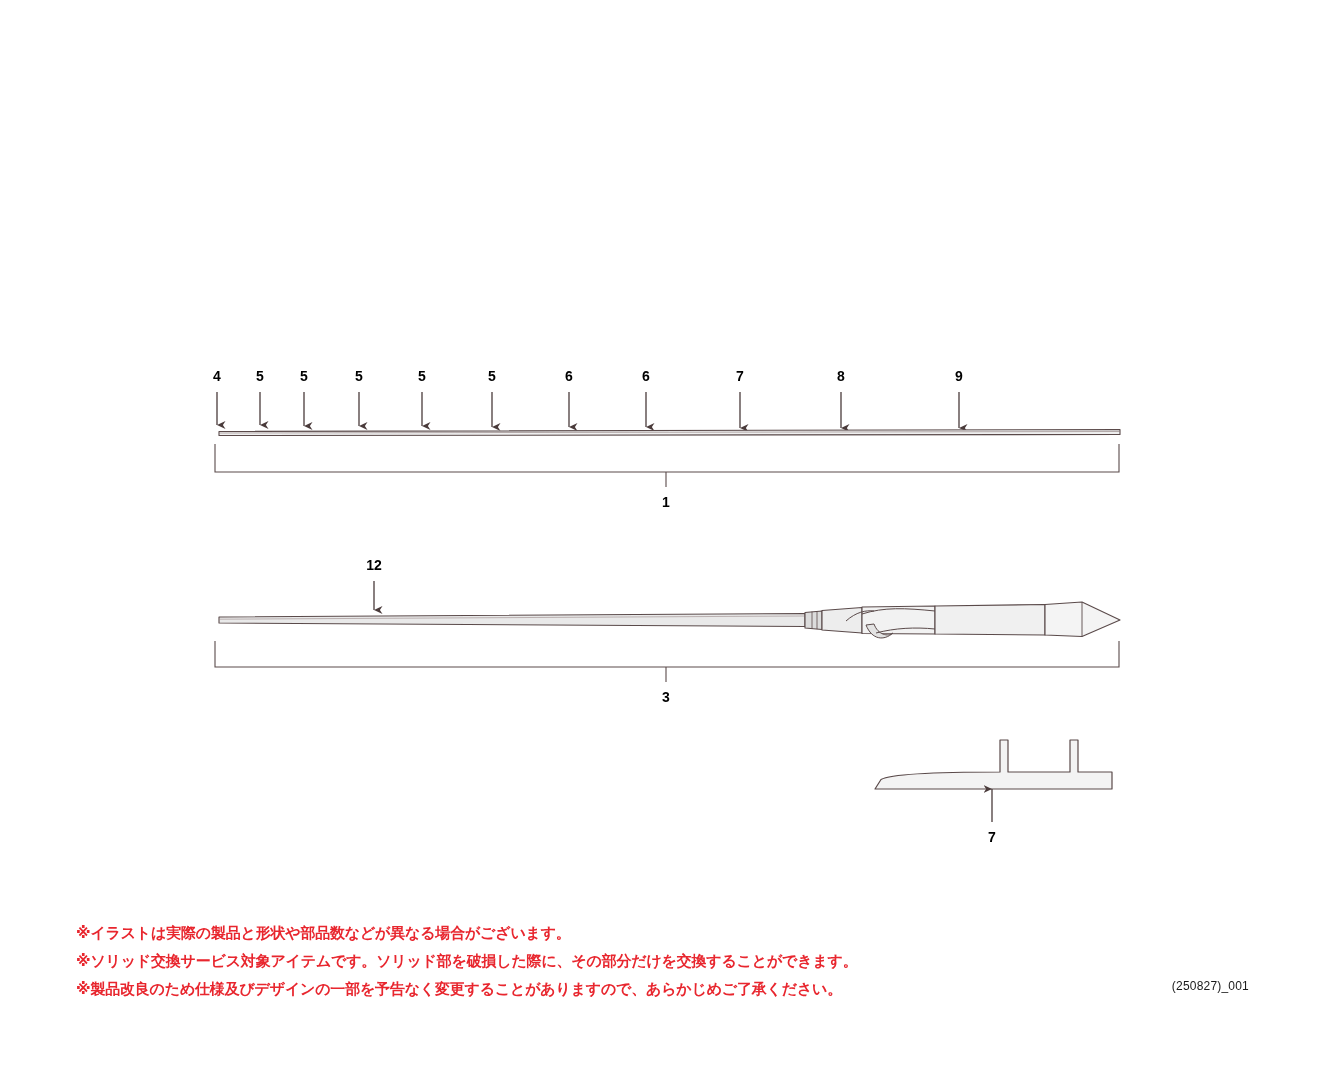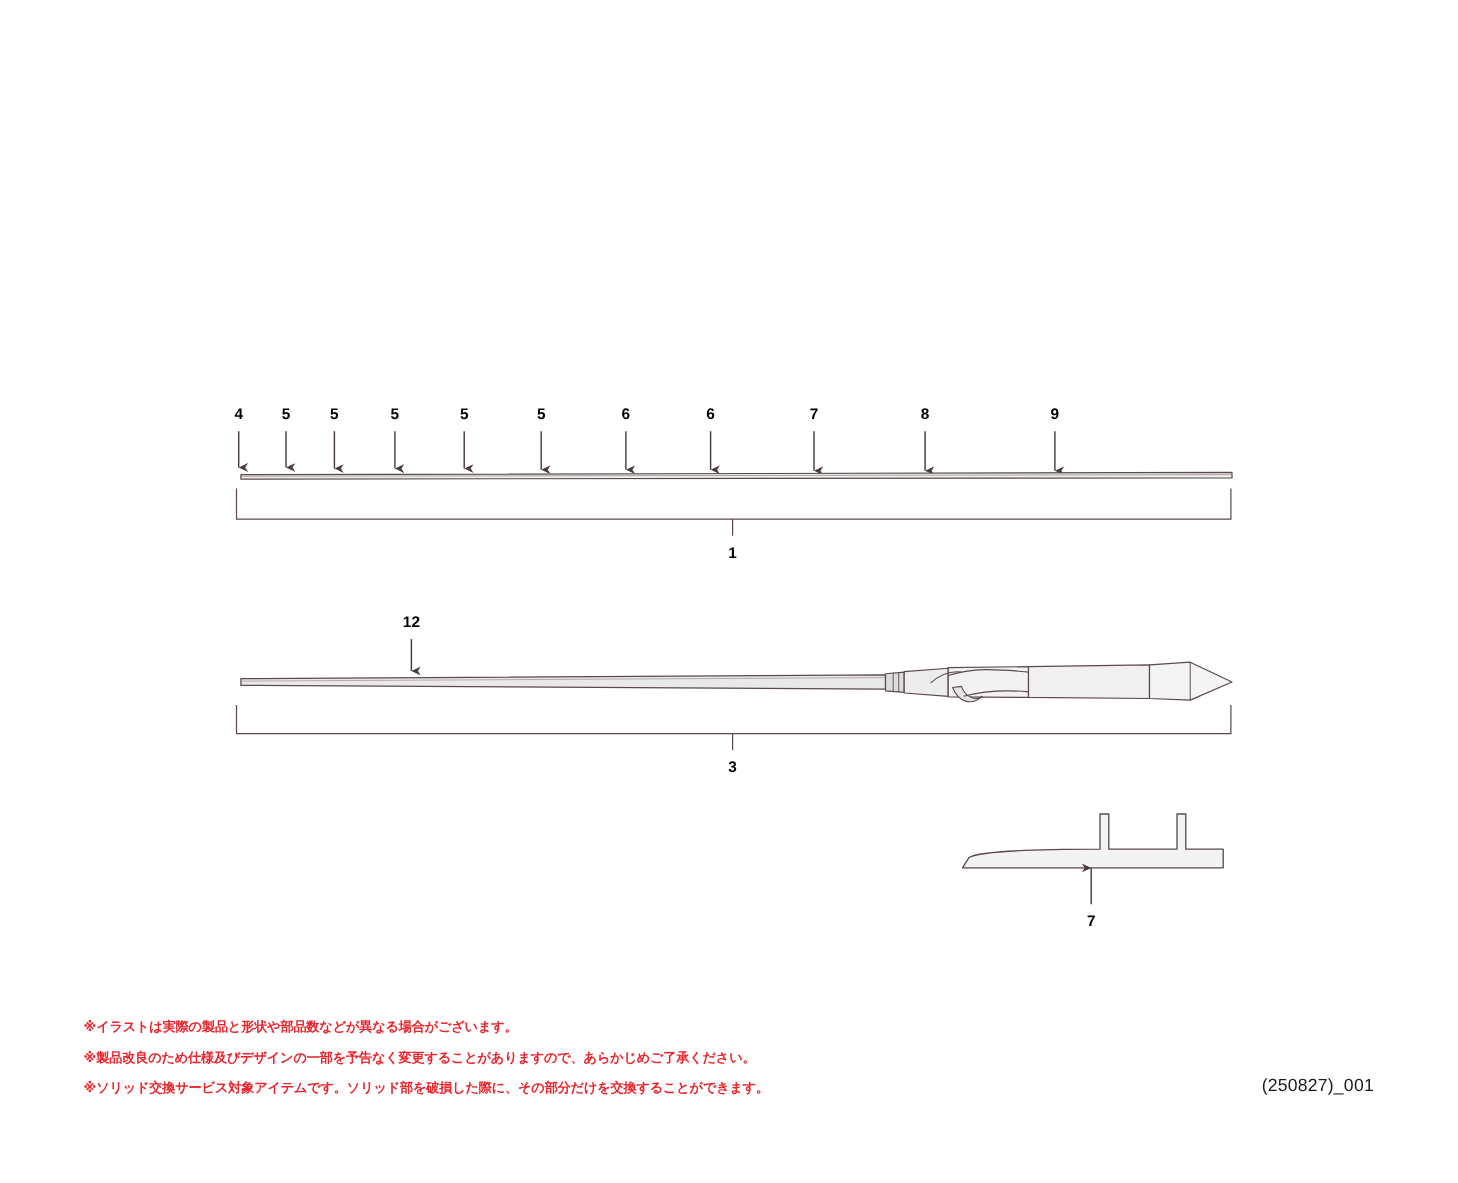--- a/index.html
+++ b/index.html
@@ -40,32 +40,32 @@
     white-space: nowrap;
   }
   .note-block {
     position: absolute;
     left: 76px;
     top: 919px;
     width: 1000px;
   }
   .note-line {
     font-family: "DejaVu Sans", "Liberation Sans", sans-serif;
-    font-size: 12px;
+    font-size: 15px;
     font-weight: bold;
     color: #e8262e;
     line-height: 28px;
     white-space: nowrap;
     letter-spacing: -0.2px;
   }
   .doc-code {
     position: absolute;
     right: 76px;
     top: 979px;
-    font-size: 16px;
+    font-size: 12px;
     color: #1a1a1a;
     letter-spacing: 0.2px;
     white-space: nowrap;
   }
 </style>
 </head>
 <body>
 
 <div id="diagram-root">
 
@@ -160,19 +160,19 @@
     <div class="callout-label" style="left:959px; top:369px;">9</div>
 
     <div class="callout-label" style="left:666px; top:495px;">1</div>
     <div class="callout-label" style="left:374px; top:558px;">12</div>
     <div class="callout-label" style="left:666px; top:690px;">3</div>
     <div class="callout-label" style="left:992px; top:830px;">7</div>
   </div>
 
   <div class="note-block">
     <div class="note-line">※イラストは実際の製品と形状や部品数などが異なる場合がございます。</div>
+    <div class="note-line">※ソリッド交換サービス対象アイテムです。ソリッド部を破損した際に、その部分だけを交換することができます。</div>
     <div class="note-line">※製品改良のため仕様及びデザインの一部を予告なく変更することがありますので、あらかじめご了承ください。</div>
-    <div class="note-line">※ソリッド交換サービス対象アイテムです。ソリッド部を破損した際に、その部分だけを交換することができます。</div>
   </div>
 
   <div class="doc-code">(250827)_001</div>
 
 </div>
 
 </body></html>

